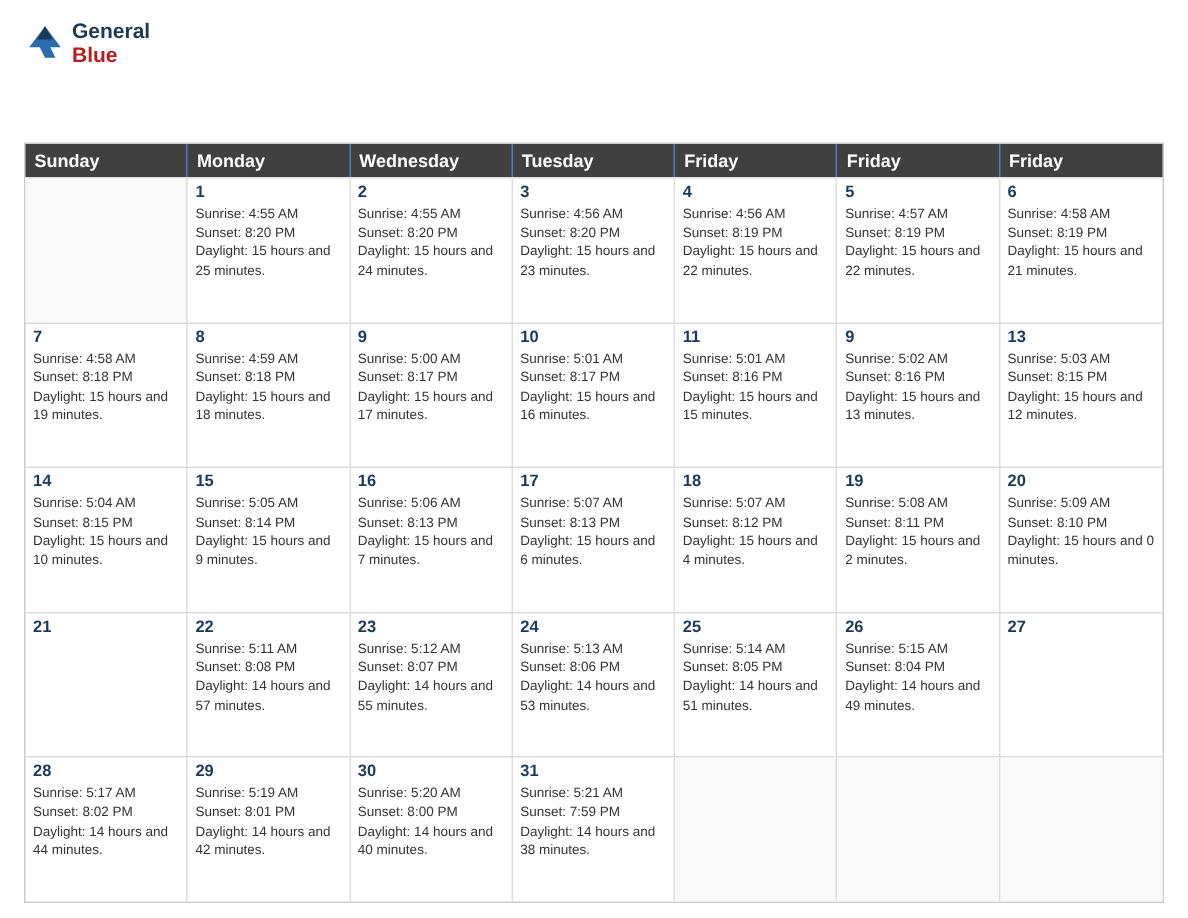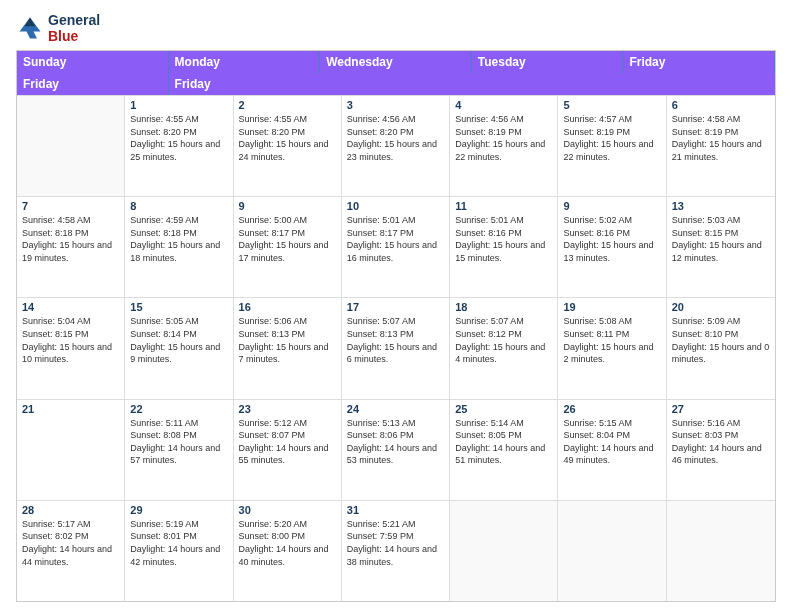--- a/index.html
+++ b/index.html
@@ -9,20 +9,21 @@
       font-family: Arial, sans-serif;
       background: #fff;
       overflow: hidden;
     }
     .page {
       width: 792px;
       height: 612px;
       padding: 12px 16px 10px 16px;
       display: flex;
       flex-direction: column;
+      gap: 45px;
     }
     .header {
       display: flex;
       align-items: flex-start;
       justify-content: space-between;
       margin-bottom: 6px;
     }
     .logo {
       display: flex;
       align-items: center;
@@ -47,22 +48,22 @@
       margin-top: 2px;
     }
     .calendar {
       flex: 1;
       display: flex;
       flex-direction: column;
       border: 1px solid #ccc;
     }
     .cal-header-row {
       display: grid;
-      grid-template-columns: repeat(5, 1fr);
-      background: #8b5cf6;
+      grid-template-columns: repeat(7, 1fr);
+      background: #404040;
     }
     .cal-header-cell {
       color: #fff;
       font-size: 12px;
       font-weight: bold;
       padding: 4px 6px;
       text-align: left;
       border-right: 1px solid #4a7fc0;
     }
     .cal-header-cell:last-child { border-right: none; }
@@ -238,21 +239,20 @@
           <div class="cal-cell">
             <div class="day-num">25</div>
             <div class="info">Sunrise: 5:14 AM<br>Sunset: 8:05 PM<br>Daylight: 14 hours and 51 minutes.</div>
           </div>
           <div class="cal-cell">
             <div class="day-num">26</div>
             <div class="info">Sunrise: 5:15 AM<br>Sunset: 8:04 PM<br>Daylight: 14 hours and 49 minutes.</div>
           </div>
           <div class="cal-cell">
             <div class="day-num">27</div>
-            <div class="info">Sunrise: 5:16 AM<br>Sunset: 8:03 PM<br>Daylight: 14 hours and 46 minutes.</div>
           </div>
         </div>
         <div class="cal-row">
           <div class="cal-cell">
             <div class="day-num">28</div>
             <div class="info">Sunrise: 5:17 AM<br>Sunset: 8:02 PM<br>Daylight: 14 hours and 44 minutes.</div>
           </div>
           <div class="cal-cell">
             <div class="day-num">29</div>
             <div class="info">Sunrise: 5:19 AM<br>Sunset: 8:01 PM<br>Daylight: 14 hours and 42 minutes.</div>

